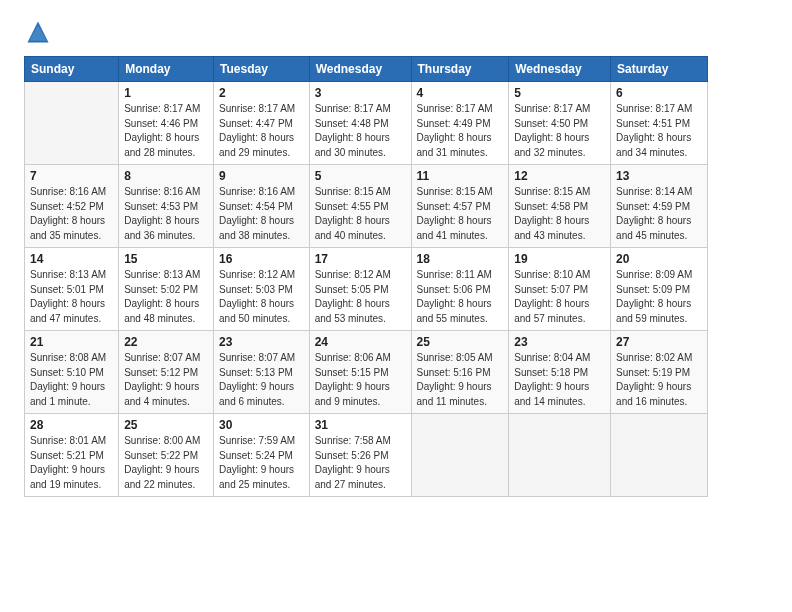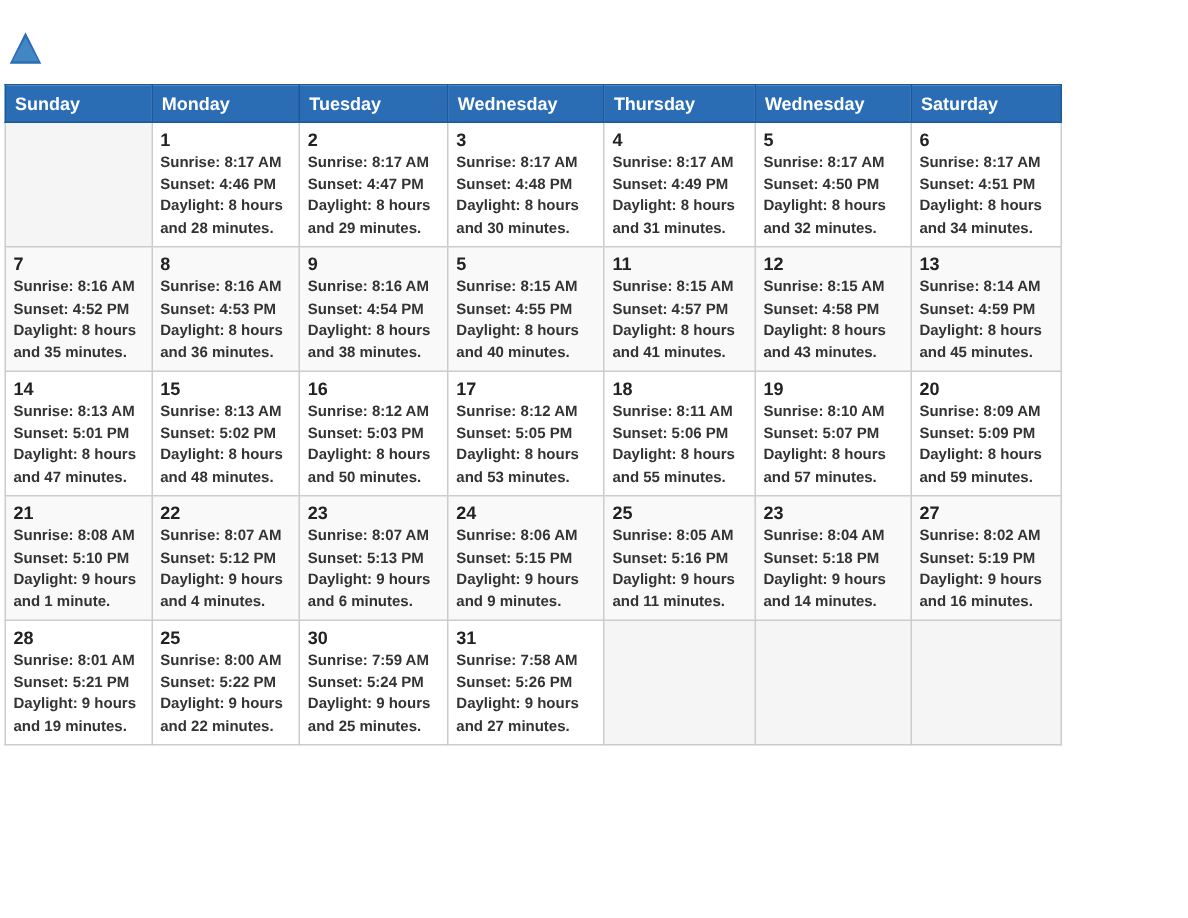--- a/index.html
+++ b/index.html
@@ -7,21 +7,21 @@
       font-family: Arial, sans-serif;
       background: #fff;
       width: 792px;
       height: 612px;
       overflow: hidden;
     }
     .page {
       width: 728px;
       min-height: 612px;
       background: #fff;
-      padding: 18px 20px 10px 3px;
+      padding: 18px 20px 10px 24px;
     }
     .header {
       display: flex;
       justify-content: space-between;
       align-items: flex-start;
       margin-bottom: 10px;
     }
     .logo {
       display: flex;
       align-items: center;
@@ -89,21 +89,20 @@
       font-weight: bold;
       font-size: 12px;
       color: #222;
       display: block;
       margin-bottom: 2px;
     }
     .day-info {
       color: #333;
       font-size: 10px;
       line-height: 1.45;
-      font-weight: bold;
     }
     .empty-cell {
       background: #f5f5f5 !important;
     }
   </style>
 </head>
 <body>
 
 <div class="page">
   <div class="header">

